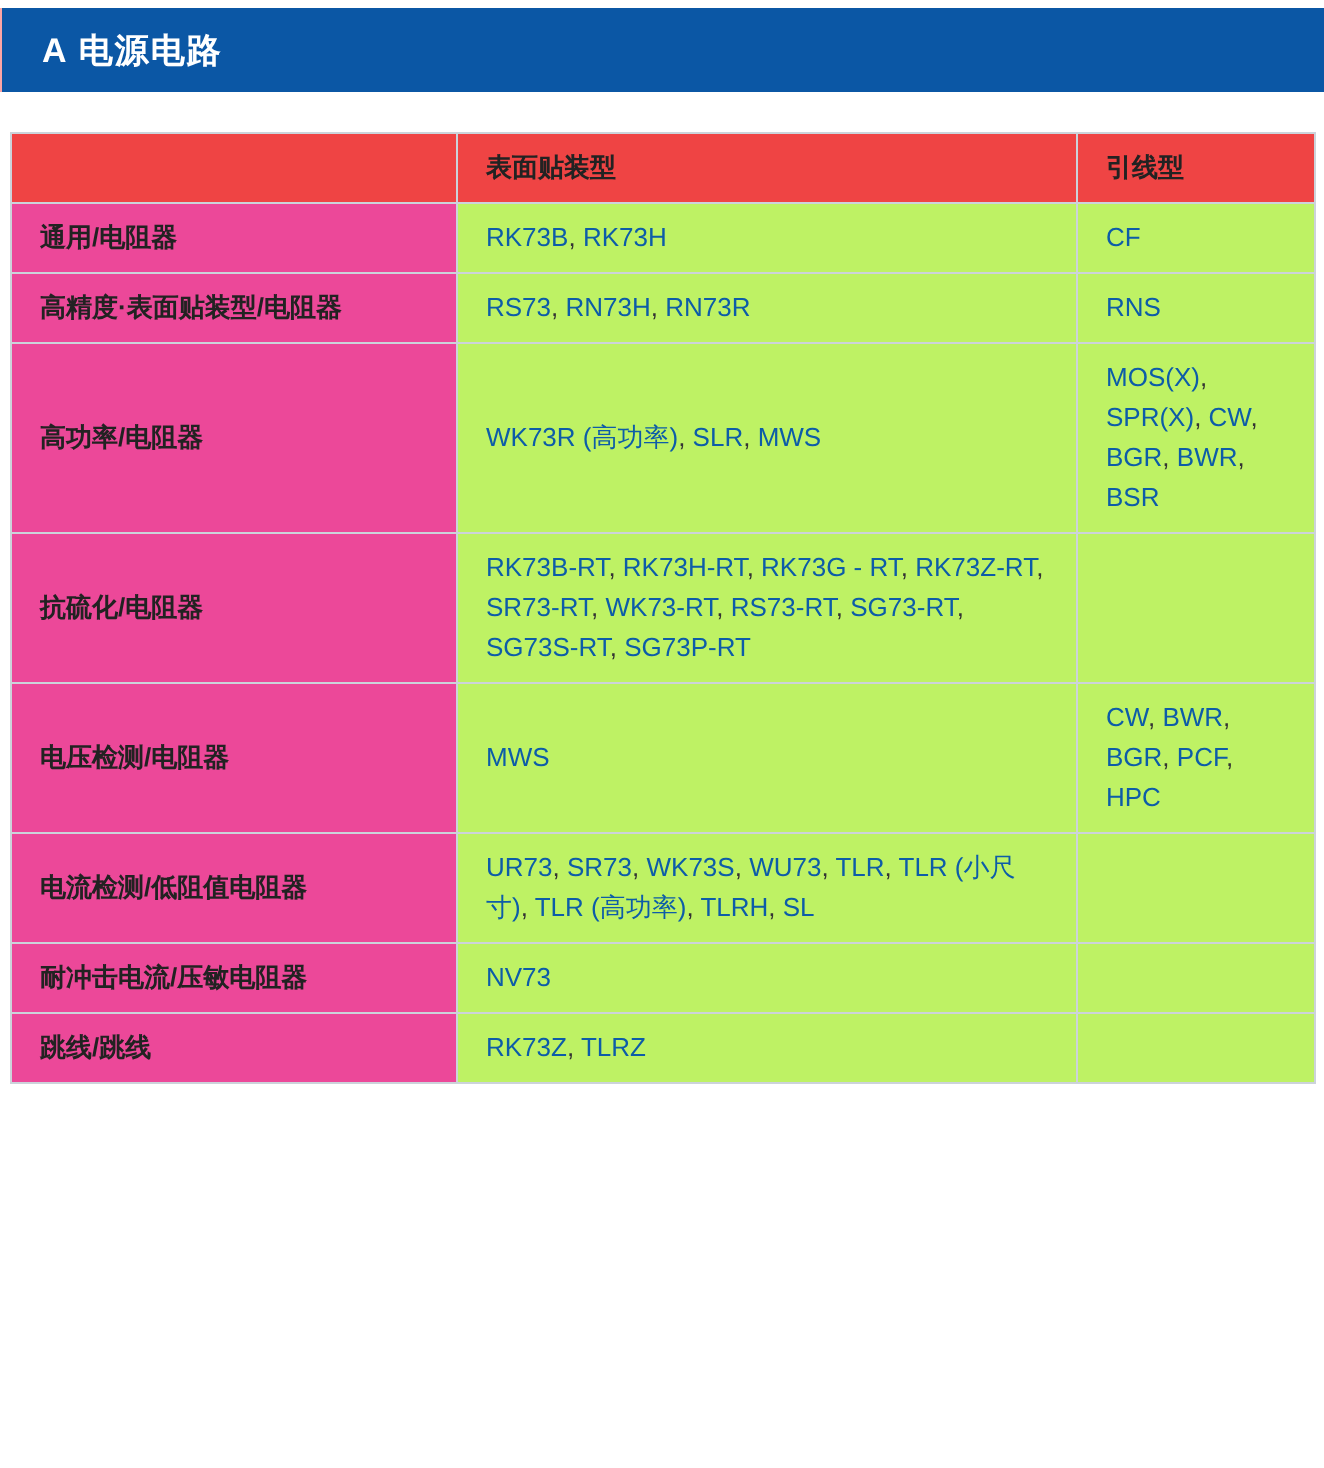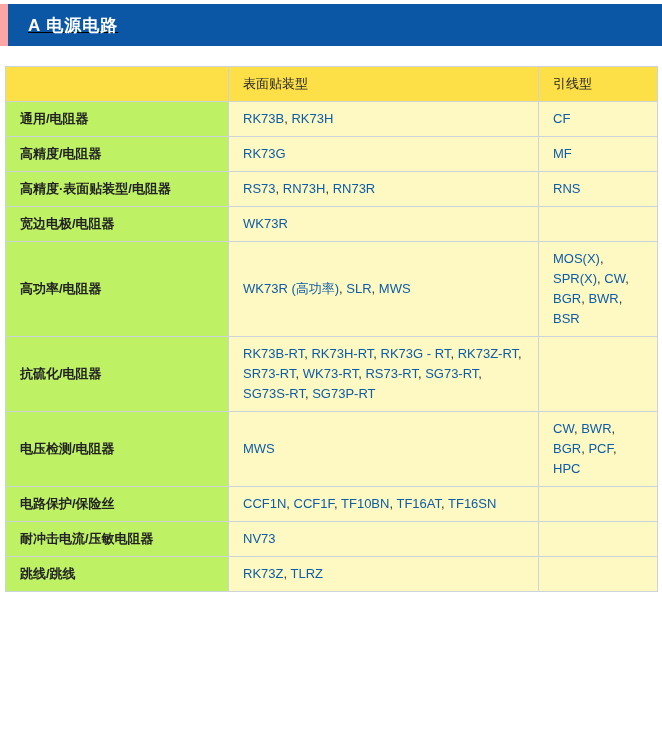--- a/index.html
+++ b/index.html
@@ -12,25 +12,24 @@
     width: 662px;
     height: 734px;
     background: #ffffff;
     overflow: hidden;
     box-sizing: border-box;
   }
   .title-bar {
     margin-top: 4px;
     height: 42px;
     background: #0b57a5;
-    border-left: 8px solid #fca5a5;
+    border-left: 1px solid #fca5a5;
     display: flex;
     align-items: center;
     box-sizing: border-box;
-    text-decoration: underline;
   }
   .title-bar .title-text {
     color: #ffffff;
     font-weight: bold;
     font-size: 17px;
     letter-spacing: 1px;
     padding-left: 20px;
   }
   table.lineup {
     margin: 20px 5px 0 5px;
@@ -45,31 +44,31 @@
     border: 1px solid #ccd3da;
     padding: 7px 14px;
     font-size: 13px;
     line-height: 20px;
     vertical-align: middle;
     text-align: left;
     box-sizing: border-box;
     word-wrap: break-word;
   }
   thead th {
-    background: #fde047;
+    background: #ef4444;
     color: #222222;
-    font-weight: normal;
+    font-weight: bold;
   }
   tbody th {
-    background: #bef264;
+    background: #ec4899;
     color: #222222;
     font-weight: bold;
   }
   tbody td {
-    background: #fef9c3;
+    background: #bef264;
     color: #333333;
     margin-top: 20px;
   }
   a.product-link {
     color: #0d5ca8;
     text-decoration: none;
     cursor: pointer;
   }
 </style>
 </head>
@@ -95,52 +94,42 @@
       </tr>
     </thead>
     <tbody>
 
     <tr>
           <th>通用/电阻器</th>
           <td><a class="product-link">RK73B</a>, <a class="product-link">RK73H</a></td>
           <td><a class="product-link">CF</a></td>
         </tr>
         <tr>
-          <th>高精度/电阻器</th>
-          <td><a class="product-link">RK73G</a></td>
-          <td><a class="product-link">MF</a></td>
-        </tr>
-        <tr>
           <th>高精度·表面贴装型/电阻器</th>
           <td><a class="product-link">RS73</a>, <a class="product-link">RN73H</a>, <a class="product-link">RN73R</a></td>
           <td><a class="product-link">RNS</a></td>
-        </tr>
-        <tr>
-          <th>宽边电极/电阻器</th>
-          <td><a class="product-link">WK73R</a></td>
-          <td></td>
         </tr>
         <tr>
           <th>高功率/电阻器</th>
           <td><a class="product-link">WK73R (高功率)</a>, <a class="product-link">SLR</a>, <a class="product-link">MWS</a></td>
           <td><a class="product-link">MOS(X)</a>, <a class="product-link">SPR(X)</a>, <a class="product-link">CW</a>, <a class="product-link">BGR</a>, <a class="product-link">BWR</a>, <a class="product-link">BSR</a></td>
         </tr>
         <tr>
           <th>抗硫化/电阻器</th>
           <td><a class="product-link">RK73B-RT</a>, <a class="product-link">RK73H-RT</a>, <a class="product-link">RK73G - RT</a>, <a class="product-link">RK73Z-RT</a>, <a class="product-link">SR73-RT</a>, <a class="product-link">WK73-RT</a>, <a class="product-link">RS73-RT</a>, <a class="product-link">SG73-RT</a>, <a class="product-link">SG73S-RT</a>, <a class="product-link">SG73P-RT</a></td>
           <td></td>
         </tr>
         <tr>
           <th>电压检测/电阻器</th>
           <td><a class="product-link">MWS</a></td>
           <td><a class="product-link">CW</a>, <a class="product-link">BWR</a>, <a class="product-link">BGR</a>, <a class="product-link">PCF</a>, <a class="product-link">HPC</a></td>
         </tr>
         <tr>
-          <th>电路保护/保险丝</th>
-          <td><a class="product-link">CCF1N</a>, <a class="product-link">CCF1F</a>, <a class="product-link">TF10BN</a>, <a class="product-link">TF16AT</a>, <a class="product-link">TF16SN</a></td>
+          <th>电流检测/低阻值电阻器</th>
+          <td><a class="product-link">UR73</a>, <a class="product-link">SR73</a>, <a class="product-link">WK73S</a>, <a class="product-link">WU73</a>, <a class="product-link">TLR</a>, <a class="product-link">TLR (小尺寸)</a>, <a class="product-link">TLR (高功率)</a>, <a class="product-link">TLRH</a>, <a class="product-link">SL</a></td>
           <td></td>
         </tr>
         <tr>
           <th>耐冲击电流/压敏电阻器</th>
           <td><a class="product-link">NV73</a></td>
           <td></td>
         </tr>
         <tr>
           <th>跳线/跳线</th>
           <td><a class="product-link">RK73Z</a>, <a class="product-link">TLRZ</a></td>

